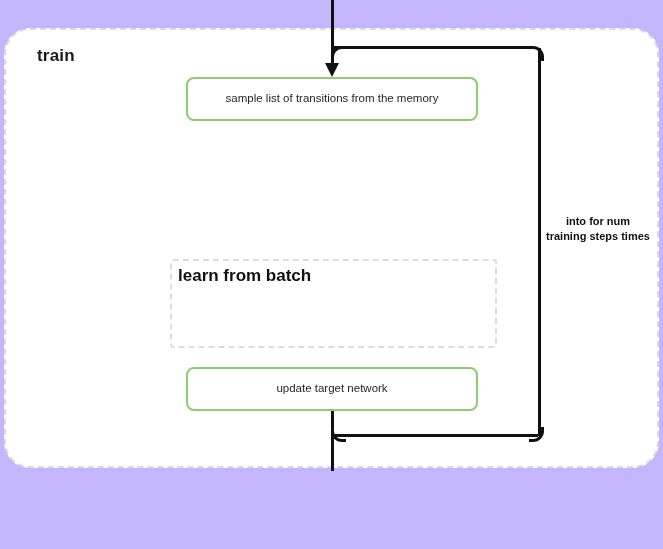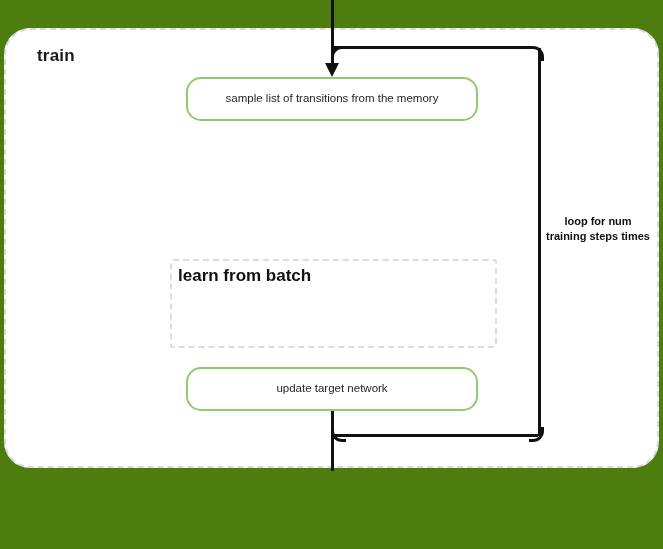--- a/index.html
+++ b/index.html
@@ -5,21 +5,21 @@
 <style>
   html, body {
     margin: 0;
     padding: 0;
     background: #000000;
   }
   #canvas {
     position: relative;
     width: 663px;
     height: 549px;
-    background: #4d7c0f;
+    background: #c4b5fd;
     overflow: hidden;
     font-family: "Liberation Sans", sans-serif;
     -webkit-font-smoothing: antialiased;
   }
 
   
   .outer-container {
     position: absolute;
     left: 4px;
     top: 28px;
@@ -44,21 +44,21 @@
 
   
   .proc-box {
     position: absolute;
     left: 186px;
     width: 292px;
     height: 44px;
     box-sizing: border-box;
     background: #ffffff;
     border: 2px solid #8ecd6e;
-    border-radius: 15px;
+    border-radius: 8px;
     display: flex;
     align-items: center;
     justify-content: center;
   }
   .proc-box span {
     font-size: 11.5px;
     color: #262626;
     line-height: 1.2;
     text-align: center;
     padding: 0 8px;
@@ -206,21 +206,21 @@
 
   <div class="line loop-top"></div>
   <div class="corner corner-tr"></div>
   <div class="corner corner-tl"></div>
   <div class="line loop-right"></div>
   <div class="corner corner-br"></div>
   <div class="corner corner-bl"></div>
   <div class="line loop-bottom"></div>
   <div class="line exit-shaft"></div>
 
-  <div class="loop-label">loop for num training steps times</div>
+  <div class="loop-label">into for num training steps times</div>
 
   <div class="proc-box b1">
     <span>sample list of transitions from the memory</span>
   </div>
 
   <div class="subblock"></div>
   <div class="subblock-title">learn from batch</div>
 
   <div class="proc-box b4">
     <span>update target network</span>

